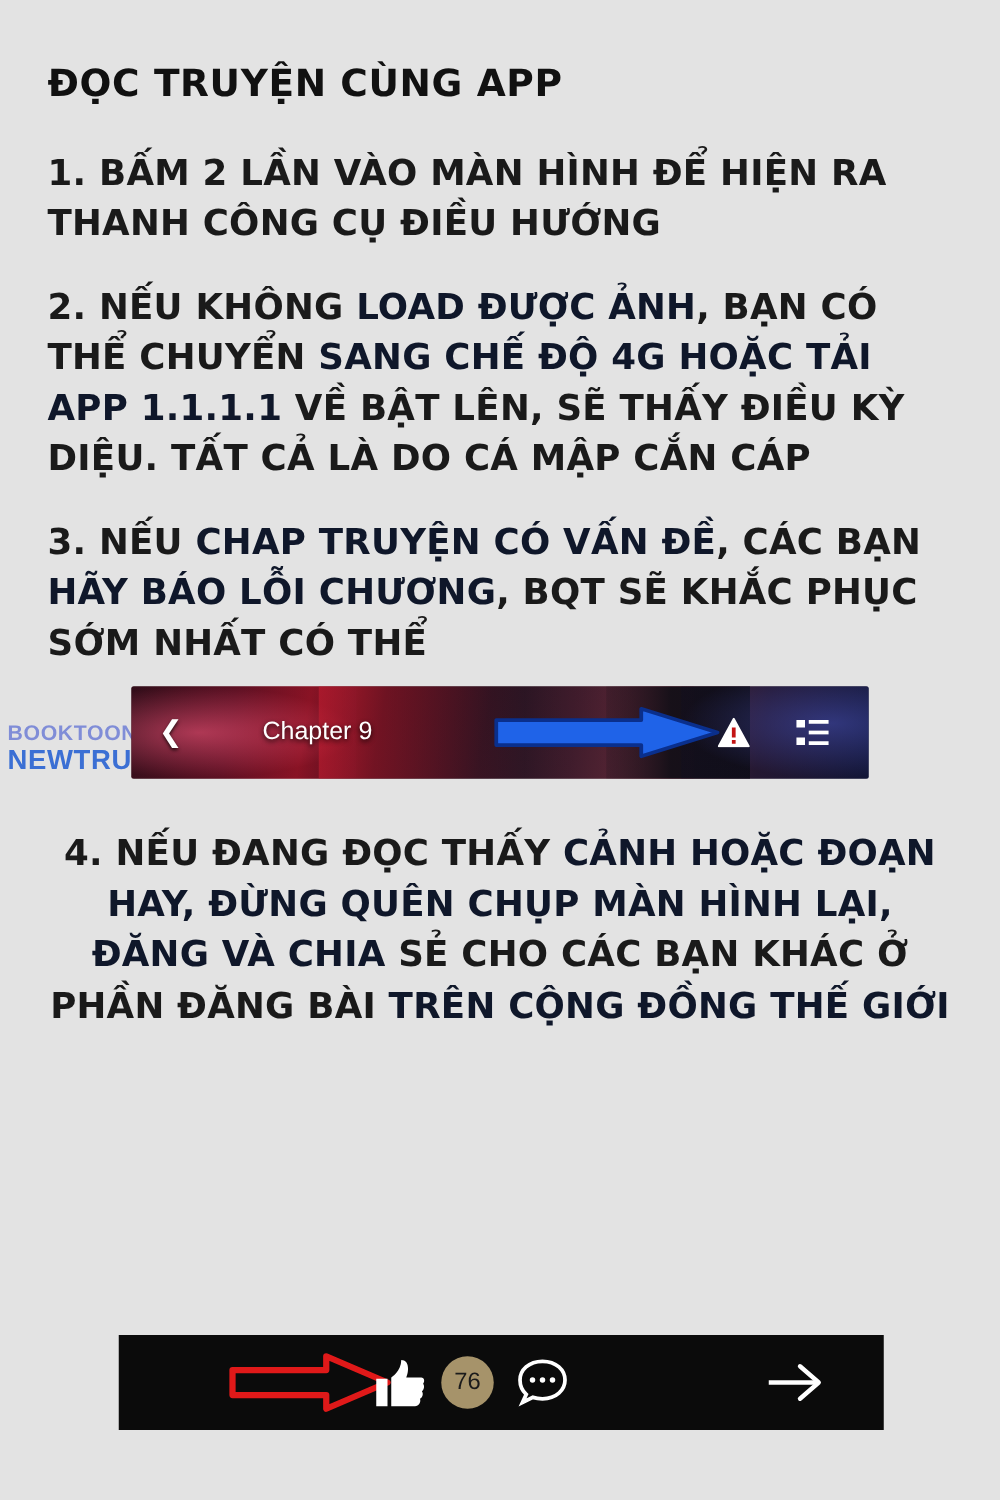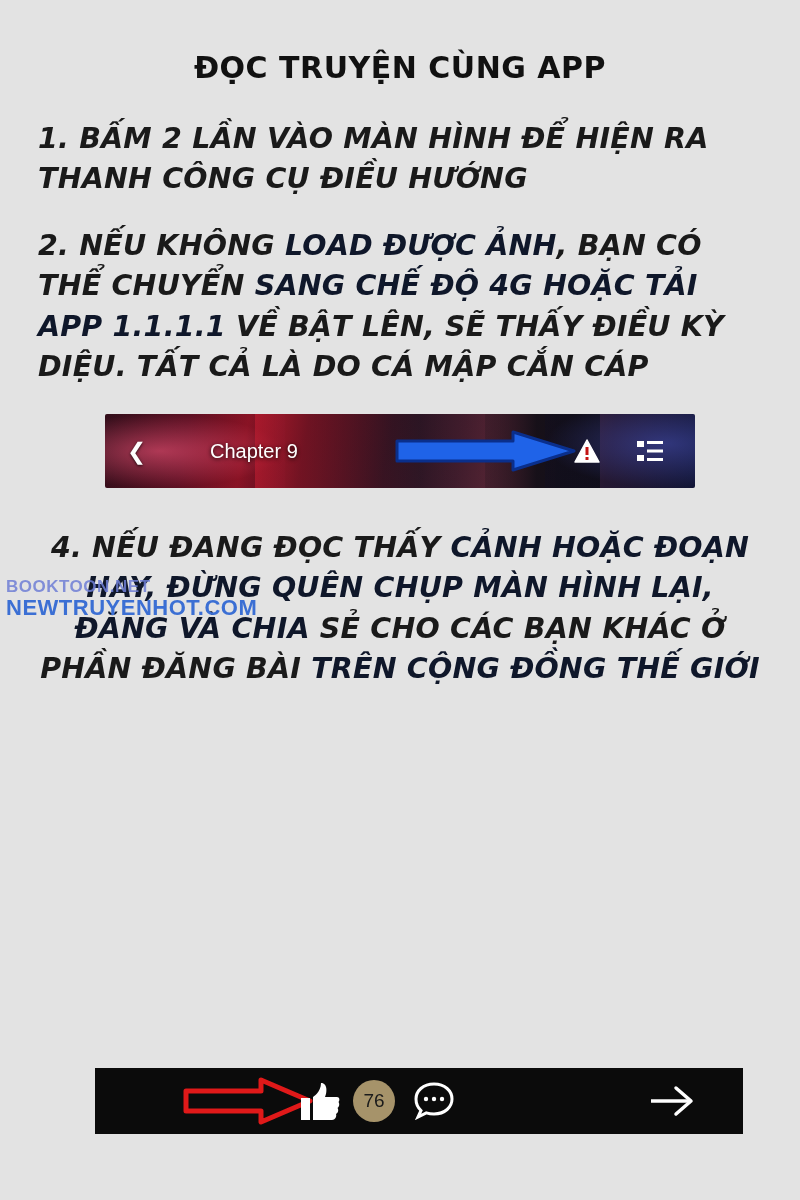--- a/index.html
+++ b/index.html
@@ -15,37 +15,35 @@
     position: relative;
   }
   .page {
     width: 800px;
     height: 1200px;
     position: relative;
     box-sizing: border-box;
     padding: 0 38px;
   }
   .title {
-    text-align: center;
     font-size: 30px;
     font-weight: bold;
     letter-spacing: 0.5px;
     color: #111;
     padding-top: 50px;
     text-transform: uppercase;
   }
   .body-text {
     margin-top: 34px;
     font-size: 28.5px;
     line-height: 1.42;
     font-weight: bold;
     color: #1a1a1a;
     letter-spacing: 0.2px;
     text-transform: uppercase;
-    font-style: italic;
   }
   .para {
     margin-bottom: 26px;
   }
   .para.tight { margin-bottom: 0; }
   .hl {
     color: #0f172a;
   }
   .watermark {
     position: absolute;
@@ -144,23 +142,22 @@
     width: 185px;
     height: 46px;
   }
 
   
   .bottom-bar {
     position: absolute;
     left: 95px;
     top: 1068px;
     width: 612px;
-    height: 66px;
+    height: 76px;
     background: #0b0b0b;
-    padding-left: 36px;
   }
   .bb-arrow {
     position: absolute;
     left: 88px; top: 50%;
     transform: translateY(-50%);
     width: 130px; height: 52px;
   }
   .bb-like {
     position: absolute;
     left: 205px; top: 50%;
@@ -197,20 +194,21 @@
 </head>
 <body>
 
 <div class="page">
 
   <div class="title">ĐỌC TRUYỆN CÙNG APP</div>
 
   <div class="body-text">
     <div class="para" id="p1"><span>1. BẤM 2 LẦN VÀO MÀN HÌNH ĐỂ HIỆN RA THANH CÔNG CỤ ĐIỀU HƯỚNG</span></div>
     <div class="para" id="p2"><span>2. NẾU KHÔNG </span><span class="hl">LOAD ĐƯỢC ẢNH</span><span>, BẠN CÓ THỂ CHUYỂN </span><span class="hl">SANG CHẾ ĐỘ 4G HOẶC TẢI APP 1.1.1.1</span><span> VỀ BẬT LÊN, SẼ THẤY ĐIỀU KỲ DIỆU. TẤT CẢ LÀ DO CÁ MẬP CẮN CÁP</span></div>
+    <div class="para tight" id="p3"><span>3. NẾU </span><span class="hl">CHAP TRUYỆN CÓ VẤN ĐỀ</span><span>, CÁC BẠN </span><span class="hl">HÃY BÁO LỖI CHƯƠNG</span><span>, BQT SẼ KHẮC PHỤC SỚM NHẤT CÓ THỂ</span></div>
   </div>
 
   <div class="watermark">
     <div class="wm1">BOOKTOON.NET</div>
     <div class="wm2">NEWTRUYENHOT.COM</div>
   </div>
 
   <div class="reader-bar">
     <div class="rb-strip"></div>
     <div class="rb-dark"></div>

